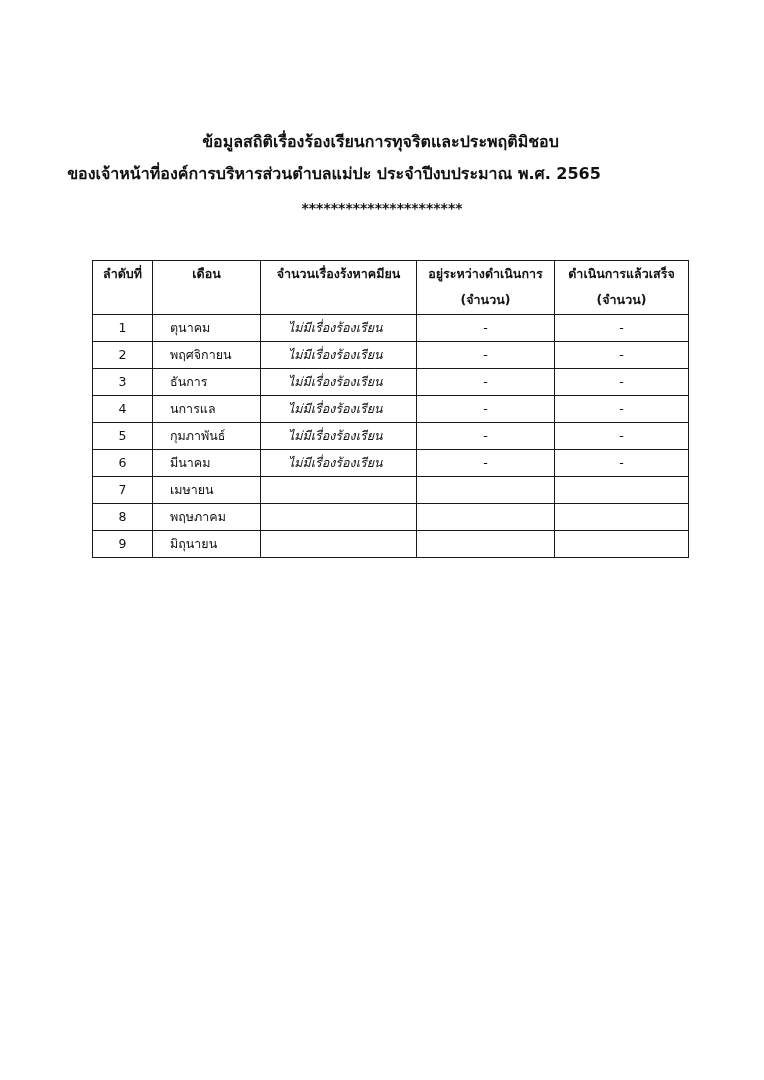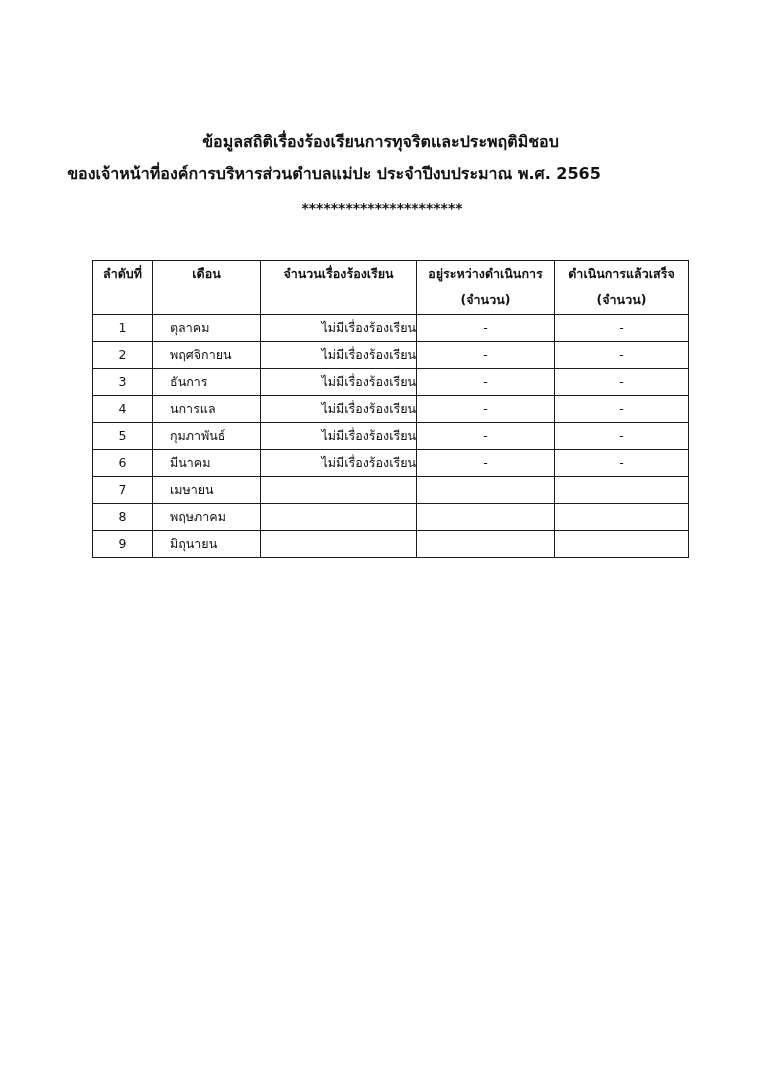--- a/index.html
+++ b/index.html
@@ -66,21 +66,21 @@
     }
     col.c-no { width: 60px; }
     col.c-month { width: 108px; }
     col.c-count { width: 156px; }
     col.c-pending { width: 138px; }
     col.c-done { width: 134px; }
 
     .center { text-align: center; }
     .left-pad { text-align: left; padding-left: 17px !important; }
     .hdr-sub { display: block; }
-    .count-cell { text-align: right; padding-left: 27px !important; }
+    .count-cell { text-align: left; padding-left: 27px !important; font-style: italic; }
   </style>
 </head>
 <body>
 
 <div class="title-block">
   <div class="title-line title-line-1">ข้อมูลสถิติเรื่องร้องเรียนการทุจริตและประพฤติมิชอบ</div>
   <div class="title-line title-line-2">ของเจ้าหน้าที่องค์การบริหารส่วนตำบลแม่ปะ ประจำปีงบประมาณ พ.ศ. 2565</div>
   <div class="title-line title-line-3">**********************</div>
 </div>
 
@@ -89,35 +89,35 @@
     <col class="c-no">
     <col class="c-month">
     <col class="c-count">
     <col class="c-pending">
     <col class="c-done">
   </colgroup>
   <thead>
     <tr>
       <th class="center">ลำดับที่</th>
       <th class="center">เดือน</th>
-      <th class="center">จำนวนเรื่องร้องเรียน</th>
+      <th class="center">จำนวนเรื่องร้งหาคมียน</th>
       <th class="center">
         <span class="hdr-sub">อยู่ระหว่างดำเนินการ</span>
         <span class="hdr-sub">(จำนวน)</span>
       </th>
       <th class="center">
         <span class="hdr-sub">ดำเนินการแล้วเสร็จ</span>
         <span class="hdr-sub">(จำนวน)</span>
       </th>
     </tr>
   </thead>
   <tbody>
     <tr>
       <td class="center">1</td>
-      <td class="left-pad">ตุลาคม</td>
+      <td class="left-pad">ตุนาคม</td>
       <td class="count-cell">ไม่มีเรื่องร้องเรียน</td>
       <td class="center">-</td>
       <td class="center">-</td>
     </tr>
     <tr>
       <td class="center">2</td>
       <td class="left-pad">พฤศจิกายน</td>
       <td class="count-cell">ไม่มีเรื่องร้องเรียน</td>
       <td class="center">-</td>
       <td class="center">-</td>

